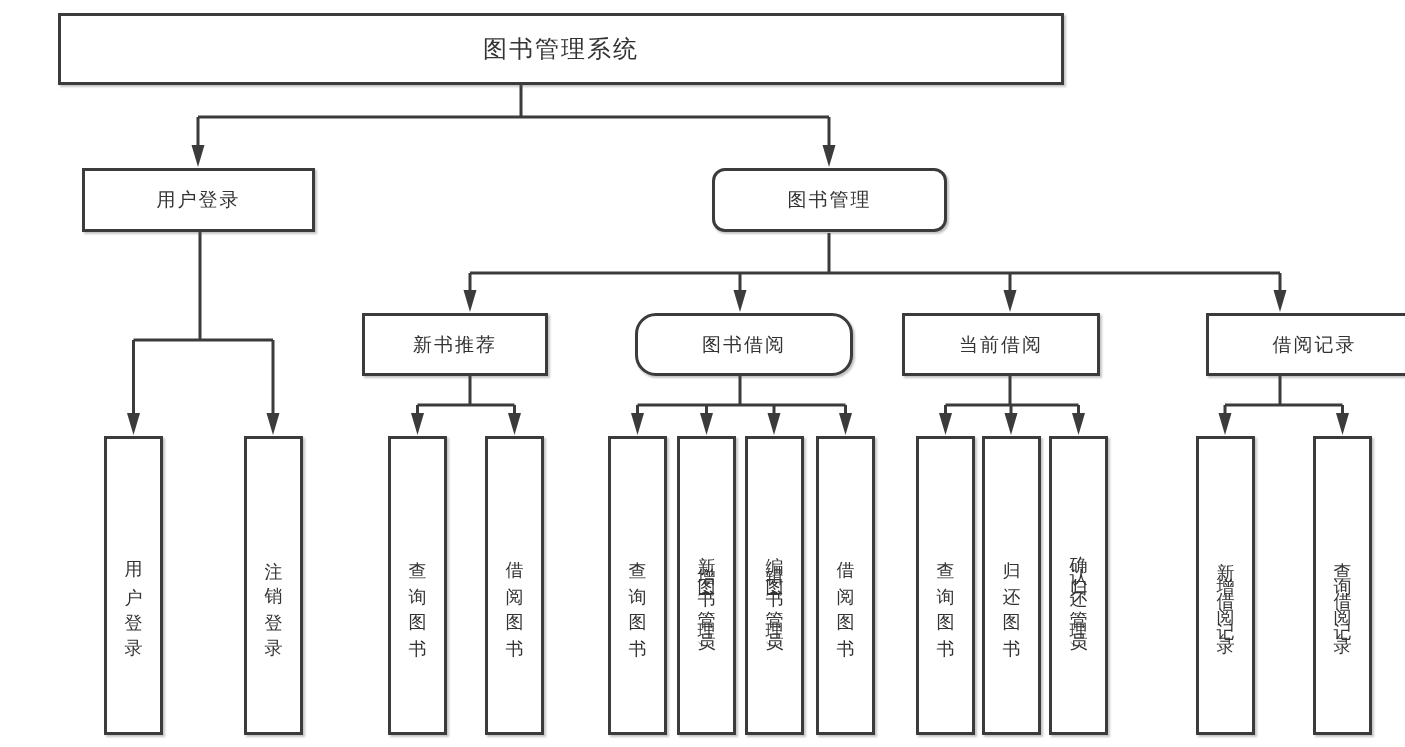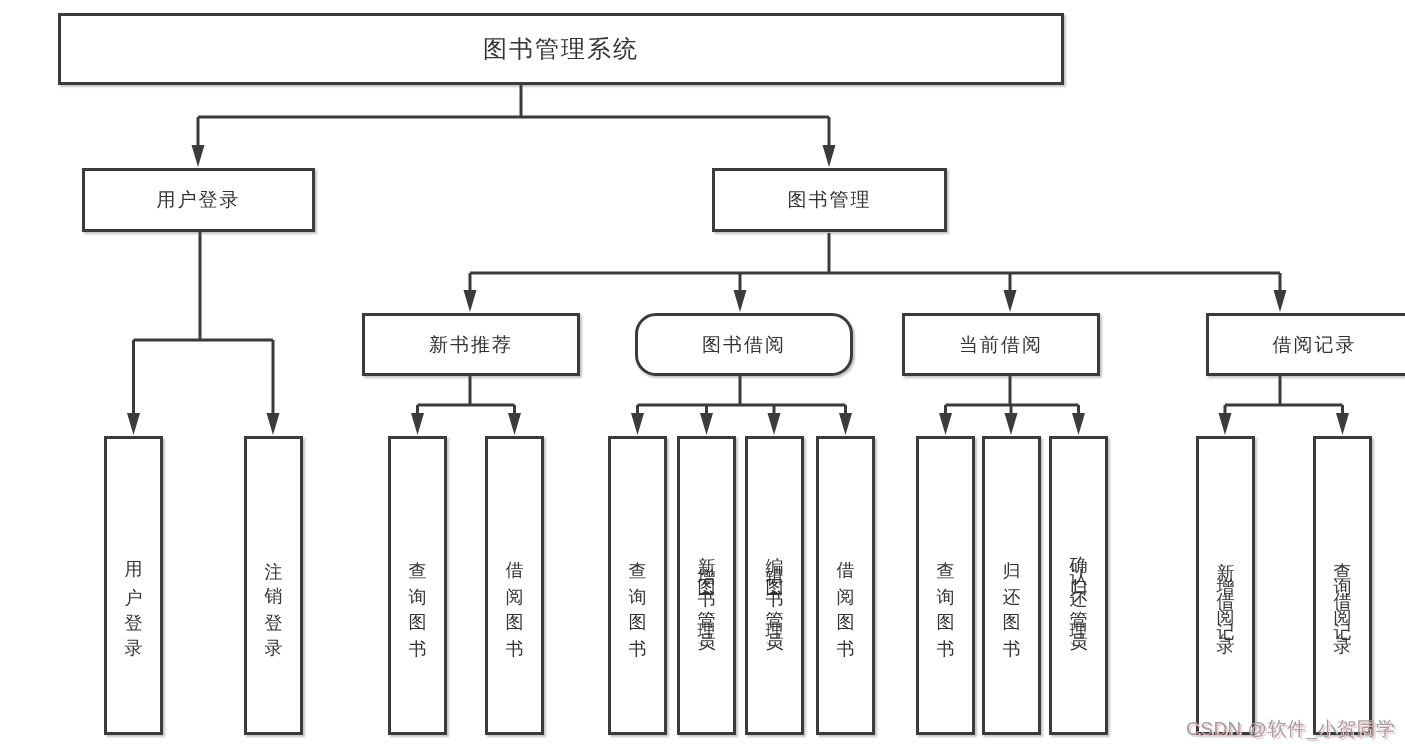--- a/index.html
+++ b/index.html
@@ -75,25 +75,25 @@
     </g>
   </svg>
 
   <div class="node root">
     <span class="lbl">图书管理系统</span>
   </div>
 
   <div class="node lvl2" style="left:82px;width:233px;">
     <span class="lbl">用户登录</span>
   </div>
-  <div class="node lvl2" style="left:712px;width:235px;">
+  <div class="node lvl2" style="left:712px;width:235px;border-radius:13px;">
     <span class="lbl">图书管理</span>
   </div>
 
-  <div class="node lvl3" style="left:362px;width:218px;">
+  <div class="node lvl3" style="left:362px;width:186px;">
     <span class="lbl">新书推荐</span>
   </div>
   <div class="node lvl3" style="left:635px;width:218px;border-radius:21px;">
     <span class="lbl">图书借阅</span>
   </div>
   <div class="node lvl3" style="left:902px;width:198px;">
     <span class="lbl">当前借阅</span>
   </div>
   <div class="node lvl3" style="left:1206px;width:217px;">
     <span class="lbl">借阅记录</span>
@@ -136,15 +136,14 @@
     <span class="vtxt ls9">确认归还（管理员）</span>
   </div>
 
   <div class="node leaf" style="left:1196px;">
     <span class="vtxt ls6">新增借阅记录</span>
   </div>
   <div class="node leaf" style="left:1313px;">
     <span class="vtxt ls6">查询借阅记录</span>
   </div>
 
-  <div class="watermark">CSDN @软件_小贺同学</div>
 
 </div>
 
 </body></html>

